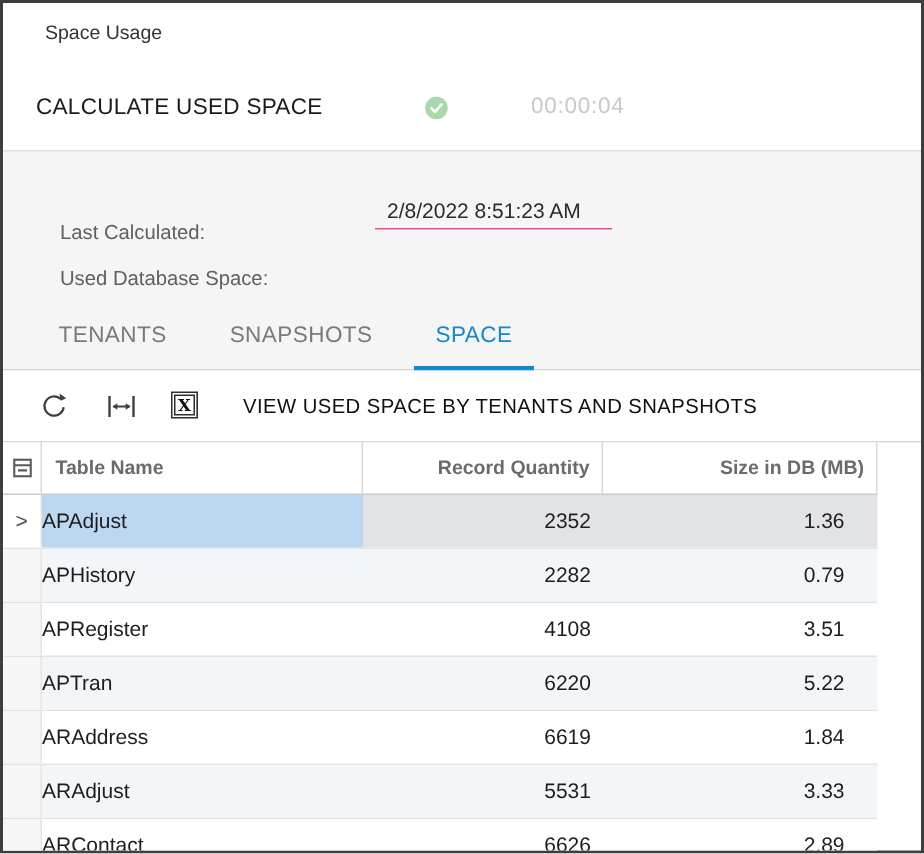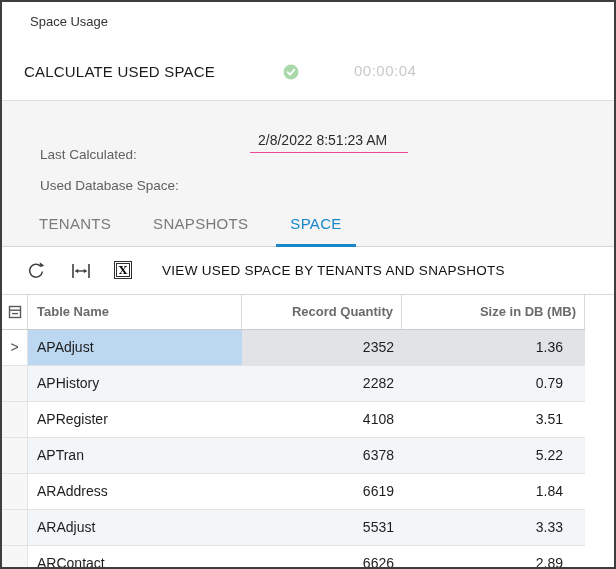--- a/index.html
+++ b/index.html
@@ -65,21 +65,21 @@
   .h-cell{height:100%;line-height:33px;border-right:1px solid #d9d9d9;}
   .h-icon{width:26px;display:flex;align-items:center;justify-content:center;}
   .h-name{width:214px;text-align:left;padding-left:9px;}
   .h-qty{width:160px;text-align:right;padding-right:8px;}
   .h-size{width:183px;text-align:right;padding-right:8px;}
   .grid-body{position:absolute;left:0;top:328px;width:583px;}
   .grid-row{display:flex;height:36px;border-bottom:1px solid #e2e3e4;background:#fff;font-size:14px;color:#1d1d1d;}
   .cell{height:100%;line-height:35px;overflow:hidden;}
   .c-icon{width:26px;background:#f7f7f7;border-right:1px solid #e4e4e4;text-align:center;
           font-size:14px;color:#4f4f4f;}
-  .c-name{width:214px;padding-left:9px;}
+  .c-name{width:214px;}
   .c-qty{width:160px;text-align:right;padding-right:8px;}
   .c-size{width:183px;text-align:right;padding-right:22px;}
   .grid-row.alt .c-name,.grid-row.alt .c-qty,.grid-row.alt .c-size{background:var(--alt-row,#f3f6f9);}
   .grid-row.selected .c-icon{background:#fff;}
   .grid-row.selected .c-name{background:var(--selection-blue,#bcd8f1);}
   .grid-row.selected .c-qty,.grid-row.selected .c-size{background:var(--selection-gray,#e1e3e6);}
 </style>
 </head>
 <body>
 
@@ -172,21 +172,21 @@
   <div class="grid-row">
     <div class="cell c-icon"><span></span></div>
     <div class="cell c-name">APRegister</div>
     <div class="cell c-qty">4108</div>
     <div class="cell c-size">3.51</div>
   </div>
 
   <div class="grid-row alt">
     <div class="cell c-icon"><span></span></div>
     <div class="cell c-name">APTran</div>
-    <div class="cell c-qty">6378</div>
+    <div class="cell c-qty">6220</div>
     <div class="cell c-size">5.22</div>
   </div>
 
   <div class="grid-row">
     <div class="cell c-icon"><span></span></div>
     <div class="cell c-name">ARAddress</div>
     <div class="cell c-qty">6619</div>
     <div class="cell c-size">1.84</div>
   </div>
 

